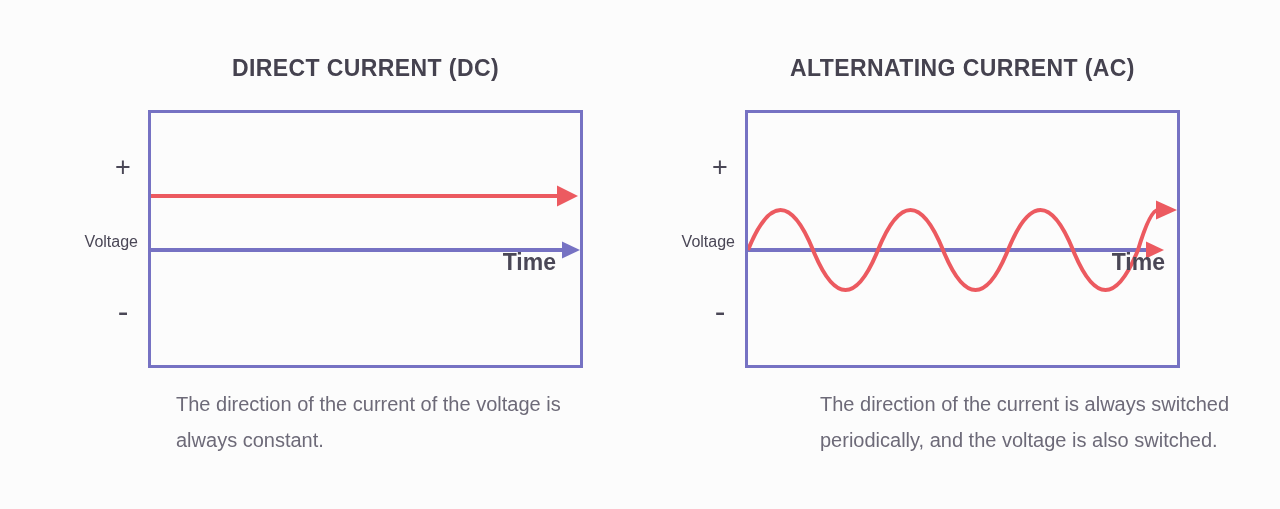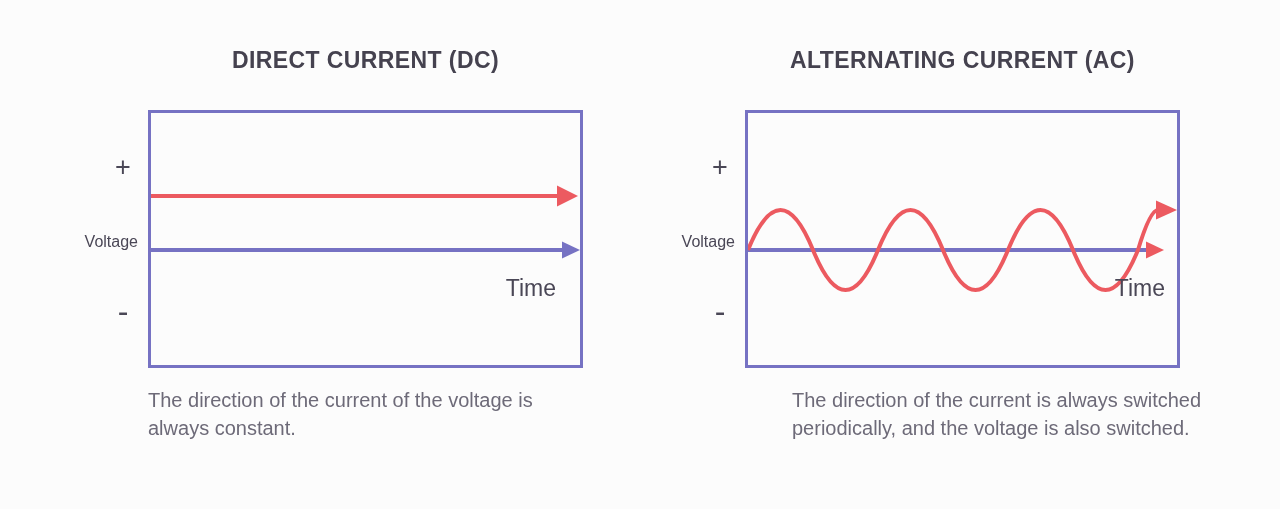--- a/index.html
+++ b/index.html
@@ -6,21 +6,21 @@
   html, body { width: 1280px; height: 509px; }
   body {
     position: relative;
     background: var(--background, #fcfcfc);
     font-family: "Liberation Sans", sans-serif;
     overflow: hidden;
   }
   .panel-title {
     position: absolute;
     width: 435px;
-    top: 47px;
+    top: 55px;
     text-align: center;
     font-size: 23px;
     font-weight: bold;
     letter-spacing: 0.4px;
     color: var(--title-text, #45424f);
   }
   .plot-box {
     position: absolute;
     top: 110px;
     width: 435px;
@@ -30,30 +30,32 @@
   .plot-svg { position: absolute; left: 0; top: 0; display: block; }
   .axis-label {
     position: absolute;
     color: var(--label-text, #4a4756);
   }
   .plus-label  { top: 152px; width: 36px; text-align: center; font-size: 27px; }
   .minus-label { top: 293px; width: 36px; text-align: center; font-size: 32px; }
   .voltage-label { top: 233px; width: 110px; text-align: right; font-size: 16px; }
   .time-label {
     position: absolute;
-    top: 162px;
+    top: 136px;
     font-size: 23px;
     color: var(--label-text, #4a4756);
+    font-weight: bold;
   }
   .caption {
     position: absolute;
     top: 386px;
     font-size: 20px;
-    line-height: 28px;
+    line-height: 36px;
     color: var(--caption-text, #6d6a78);
+    margin-left: 28px;
   }
 </style>
 </head>
 <body>
 
 <section>
   <h2 class="panel-title" style="left:148px;">DIRECT CURRENT (DC)</h2>
 
   <span class="axis-label plus-label" style="left:105px;">+</span>
   <span class="axis-label voltage-label" style="left:28px;">Voltage</span>

